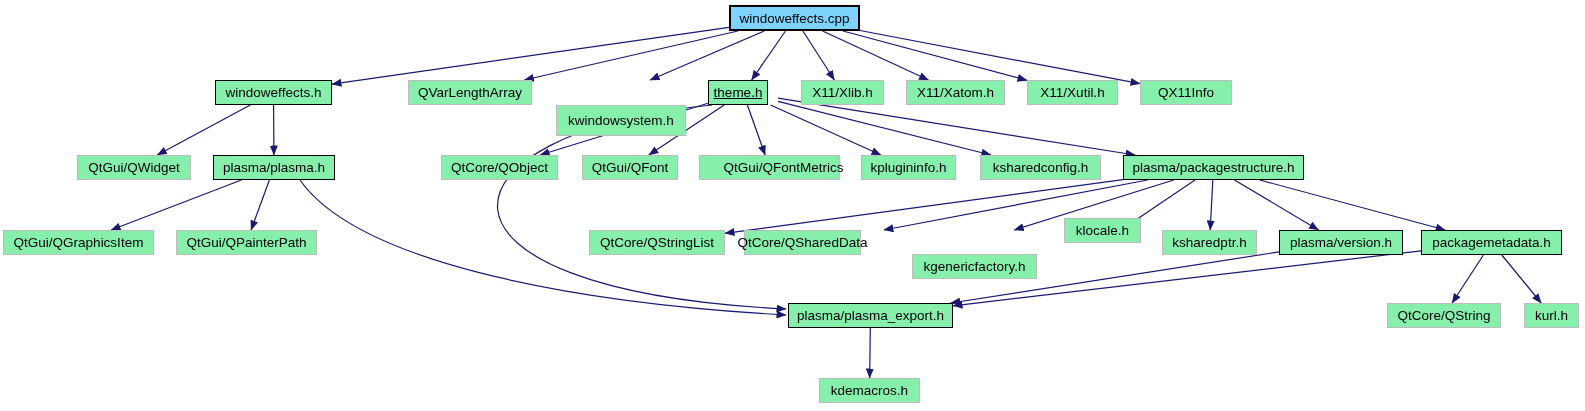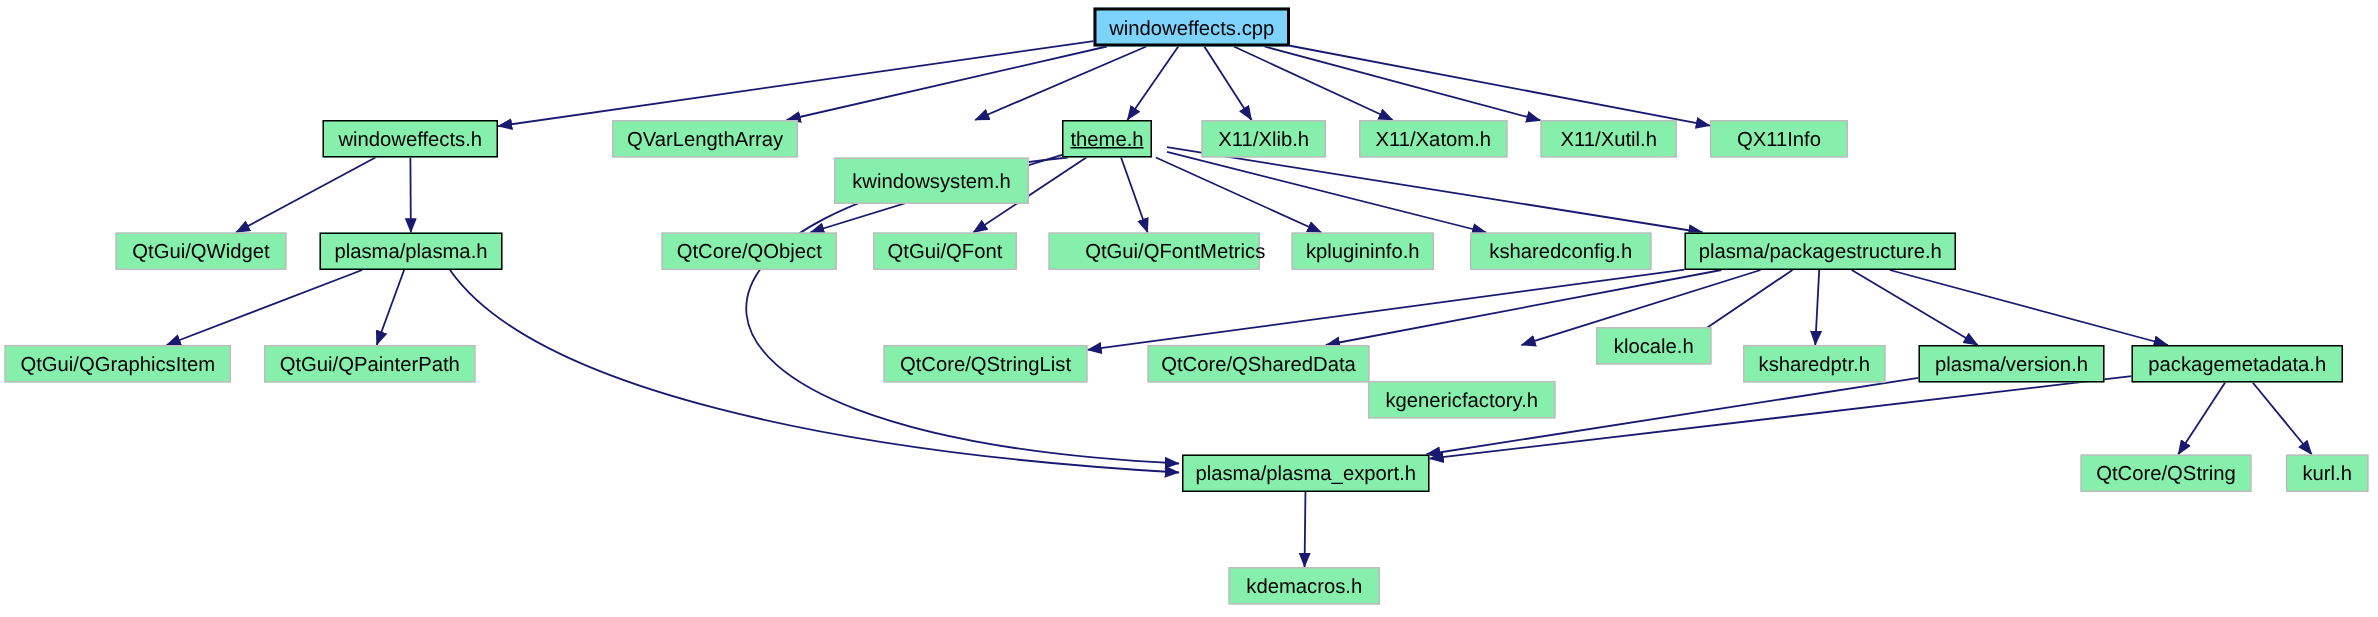--- a/index.html
+++ b/index.html
@@ -84,21 +84,21 @@
       <div class="node internal" style="left: 213px; top: 155px; width: 122px; height: 25px;">plasma/plasma.h</div>
       <div class="node external" style="left: 441px; top: 155px; width: 117px; height: 25px;">QtCore/QObject</div>
       <div class="node external" style="left: 582px; top: 155px; width: 96px; height: 25px;">QtGui/QFont</div>
       <div class="node external" style="left: 699px; top: 155px; width: 141px; height: 25px; padding-left: 28px;">QtGui/QFontMetrics</div>
       <div class="node external" style="left: 861px; top: 155px; width: 95px; height: 25px;">kplugininfo.h</div>
       <div class="node external" style="left: 980px; top: 155px; width: 121px; height: 25px;">ksharedconfig.h</div>
       <div class="node internal" style="left: 1123px; top: 155px; width: 181px; height: 25px;">plasma/packagestructure.h</div>
       <div class="node external" style="left: 3px; top: 230px; width: 151px; height: 25px;">QtGui/QGraphicsItem</div>
       <div class="node external" style="left: 176px; top: 230px; width: 141px; height: 25px;">QtGui/QPainterPath</div>
       <div class="node external" style="left: 589px; top: 230px; width: 136px; height: 25px;">QtCore/QStringList</div>
-      <div class="node external" style="left: 744px; top: 230px; width: 148px; height: 25px; margin-left: 21px;">QtCore/QSharedData</div>
+      <div class="node external" style="left: 744px; top: 230px; width: 117px; height: 25px;">QtCore/QSharedData</div>
       <div class="node external" style="left: 912px; top: 230px; width: 125px; height: 25px; margin-top: 24px;">kgenericfactory.h</div>
       <div class="node external" style="left: 1064px; top: 218px; width: 77px; height: 25px;">klocale.h</div>
       <div class="node external" style="left: 1162px; top: 230px; width: 95px; height: 25px;">ksharedptr.h</div>
       <div class="node internal" style="left: 1279px; top: 230px; width: 124px; height: 25px;">plasma/version.h</div>
       <div class="node internal" style="left: 1421px; top: 230px; width: 141px; height: 25px;">packagemetadata.h</div>
       <div class="node internal" style="left: 788px; top: 303px; width: 165px; height: 25px;">plasma/plasma_export.h</div>
       <div class="node external" style="left: 1387px; top: 303px; width: 114px; height: 25px;">QtCore/QString</div>
       <div class="node external" style="left: 1524px; top: 303px; width: 55px; height: 25px; text-align: center;">kurl.h</div>
       <div class="node external" style="left: 819px; top: 378px; width: 101px; height: 25px;">kdemacros.h</div>
     </div>

